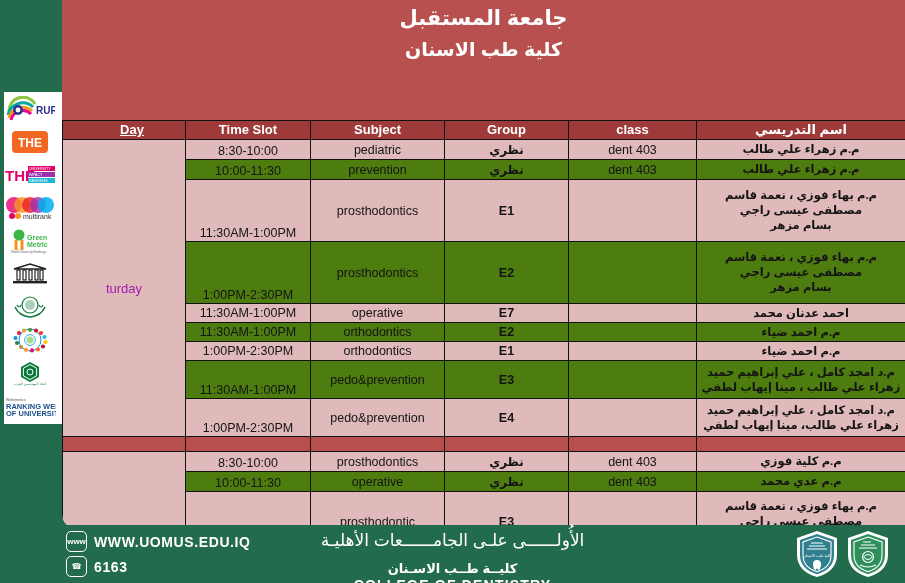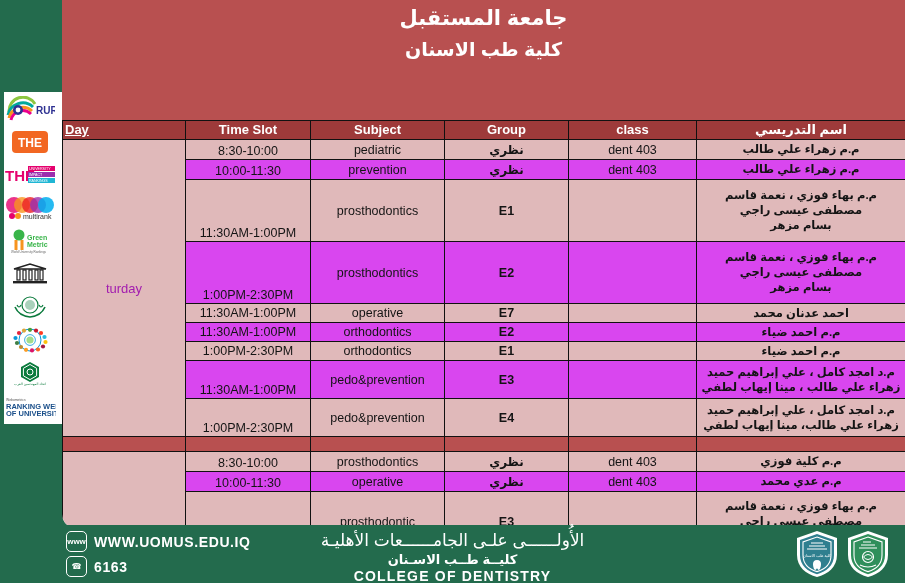--- a/index.html
+++ b/index.html
@@ -64,31 +64,31 @@
   col.c-grp{width:124px;}
   col.c-cls{width:128px;}
   col.c-tea{width:209px;}
   thead th{
     background:#9e3a3a;color:#ffffff;
     font-size:13px;font-weight:bold;
     height:18px;line-height:18px;
     border:1px solid #111;
     padding:0;
   }
-  th.th-day{text-align:left;padding-left:2px;text-decoration:underline;}
+  th.th-day{text-align:center;padding-left:16px;text-decoration:underline;}
   th.th-teacher{direction:rtl;}
   tbody td{
     border:1px solid #111;
     padding:0 3px;
     text-align:center;
     color:#141414;
     font-size:12.5px;
   }
   tbody tr.odd td{background:#e0b9ba;}
-  tbody tr.even td{background:#d946ef;}
+  tbody tr.even td{background:#4d7c0f;}
   td.daycell{background:#e0b9ba !important;font-size:13px;color:#a21caf;vertical-align:middle;}
   td.time{vertical-align:bottom;padding-bottom:1px;font-weight:normal;}
   td.teacher{direction:rtl;font-weight:bold;font-size:11.5px;line-height:15px;}
   td.grp{font-weight:bold;}
   td.grp.ar{direction:rtl;font-size:12px;}
   tr.spacer td{background:#b85050 !important;height:14px;border:1px solid #111;}
   td.mid{vertical-align:middle;}
   
   #footer{
     position:absolute;left:0;bottom:0;width:905px;height:58px;
@@ -100,21 +100,21 @@
     width:19px;height:19px;border:1.4px solid #ffffff;border-radius:5px;
     display:flex;align-items:center;justify-content:center;
     font-size:8px;font-weight:bold;line-height:1;
   }
   .ftxt{font-size:14px;font-weight:bold;letter-spacing:0.6px;}
   .ftxt.num{font-size:14px;}
   #fcenter{
     position:absolute;left:0;right:0;top:5px;text-align:center;
   }
   #fcenter .l1{font-size:17px;font-weight:normal;direction:rtl;letter-spacing:0px;}
-  #fcenter .l2{font-size:13px;font-weight:bold;direction:rtl;margin-top:1px;}
+  #fcenter .l2{font-size:13px;font-weight:bold;direction:rtl;margin-top:10px;}
   #fcenter .l3{font-size:14px;font-weight:bold;letter-spacing:1.2px;margin-top:1px;}
   #fright{position:absolute;right:14px;top:4px;display:flex;gap:5px;}
 </style>
 </head>
 <body>
 
 <div id="page">
 
   <div id="card">
 

